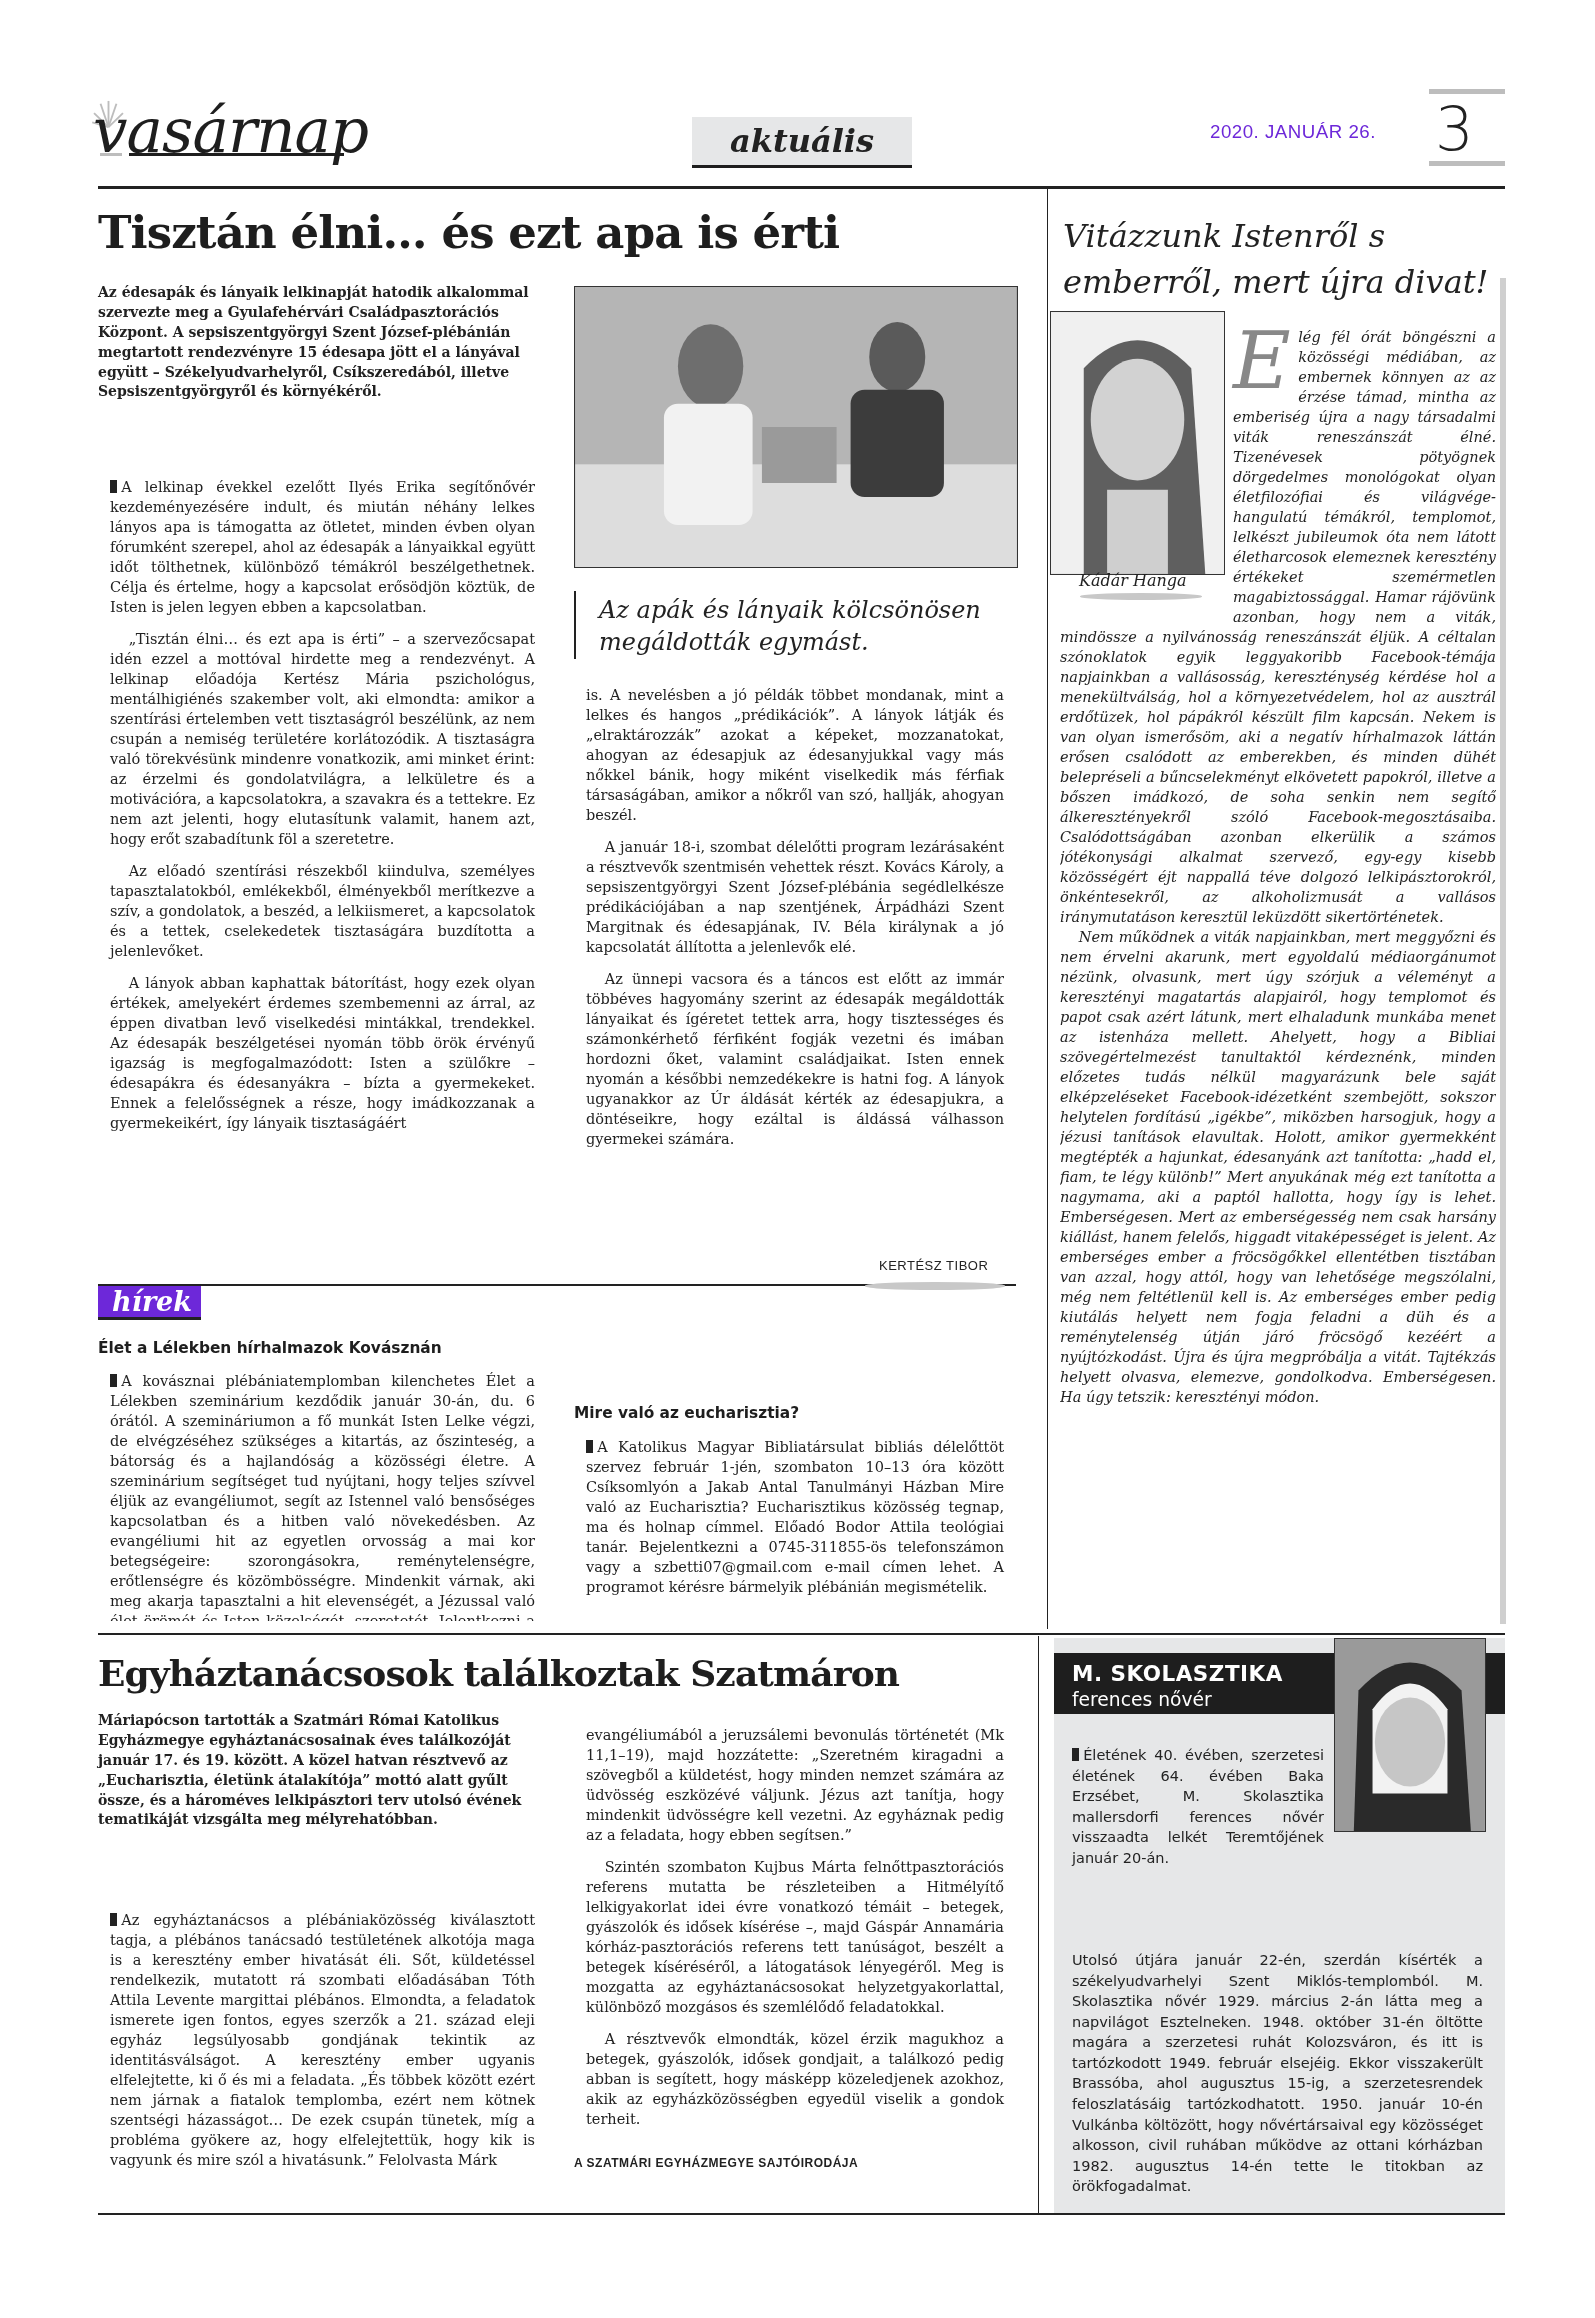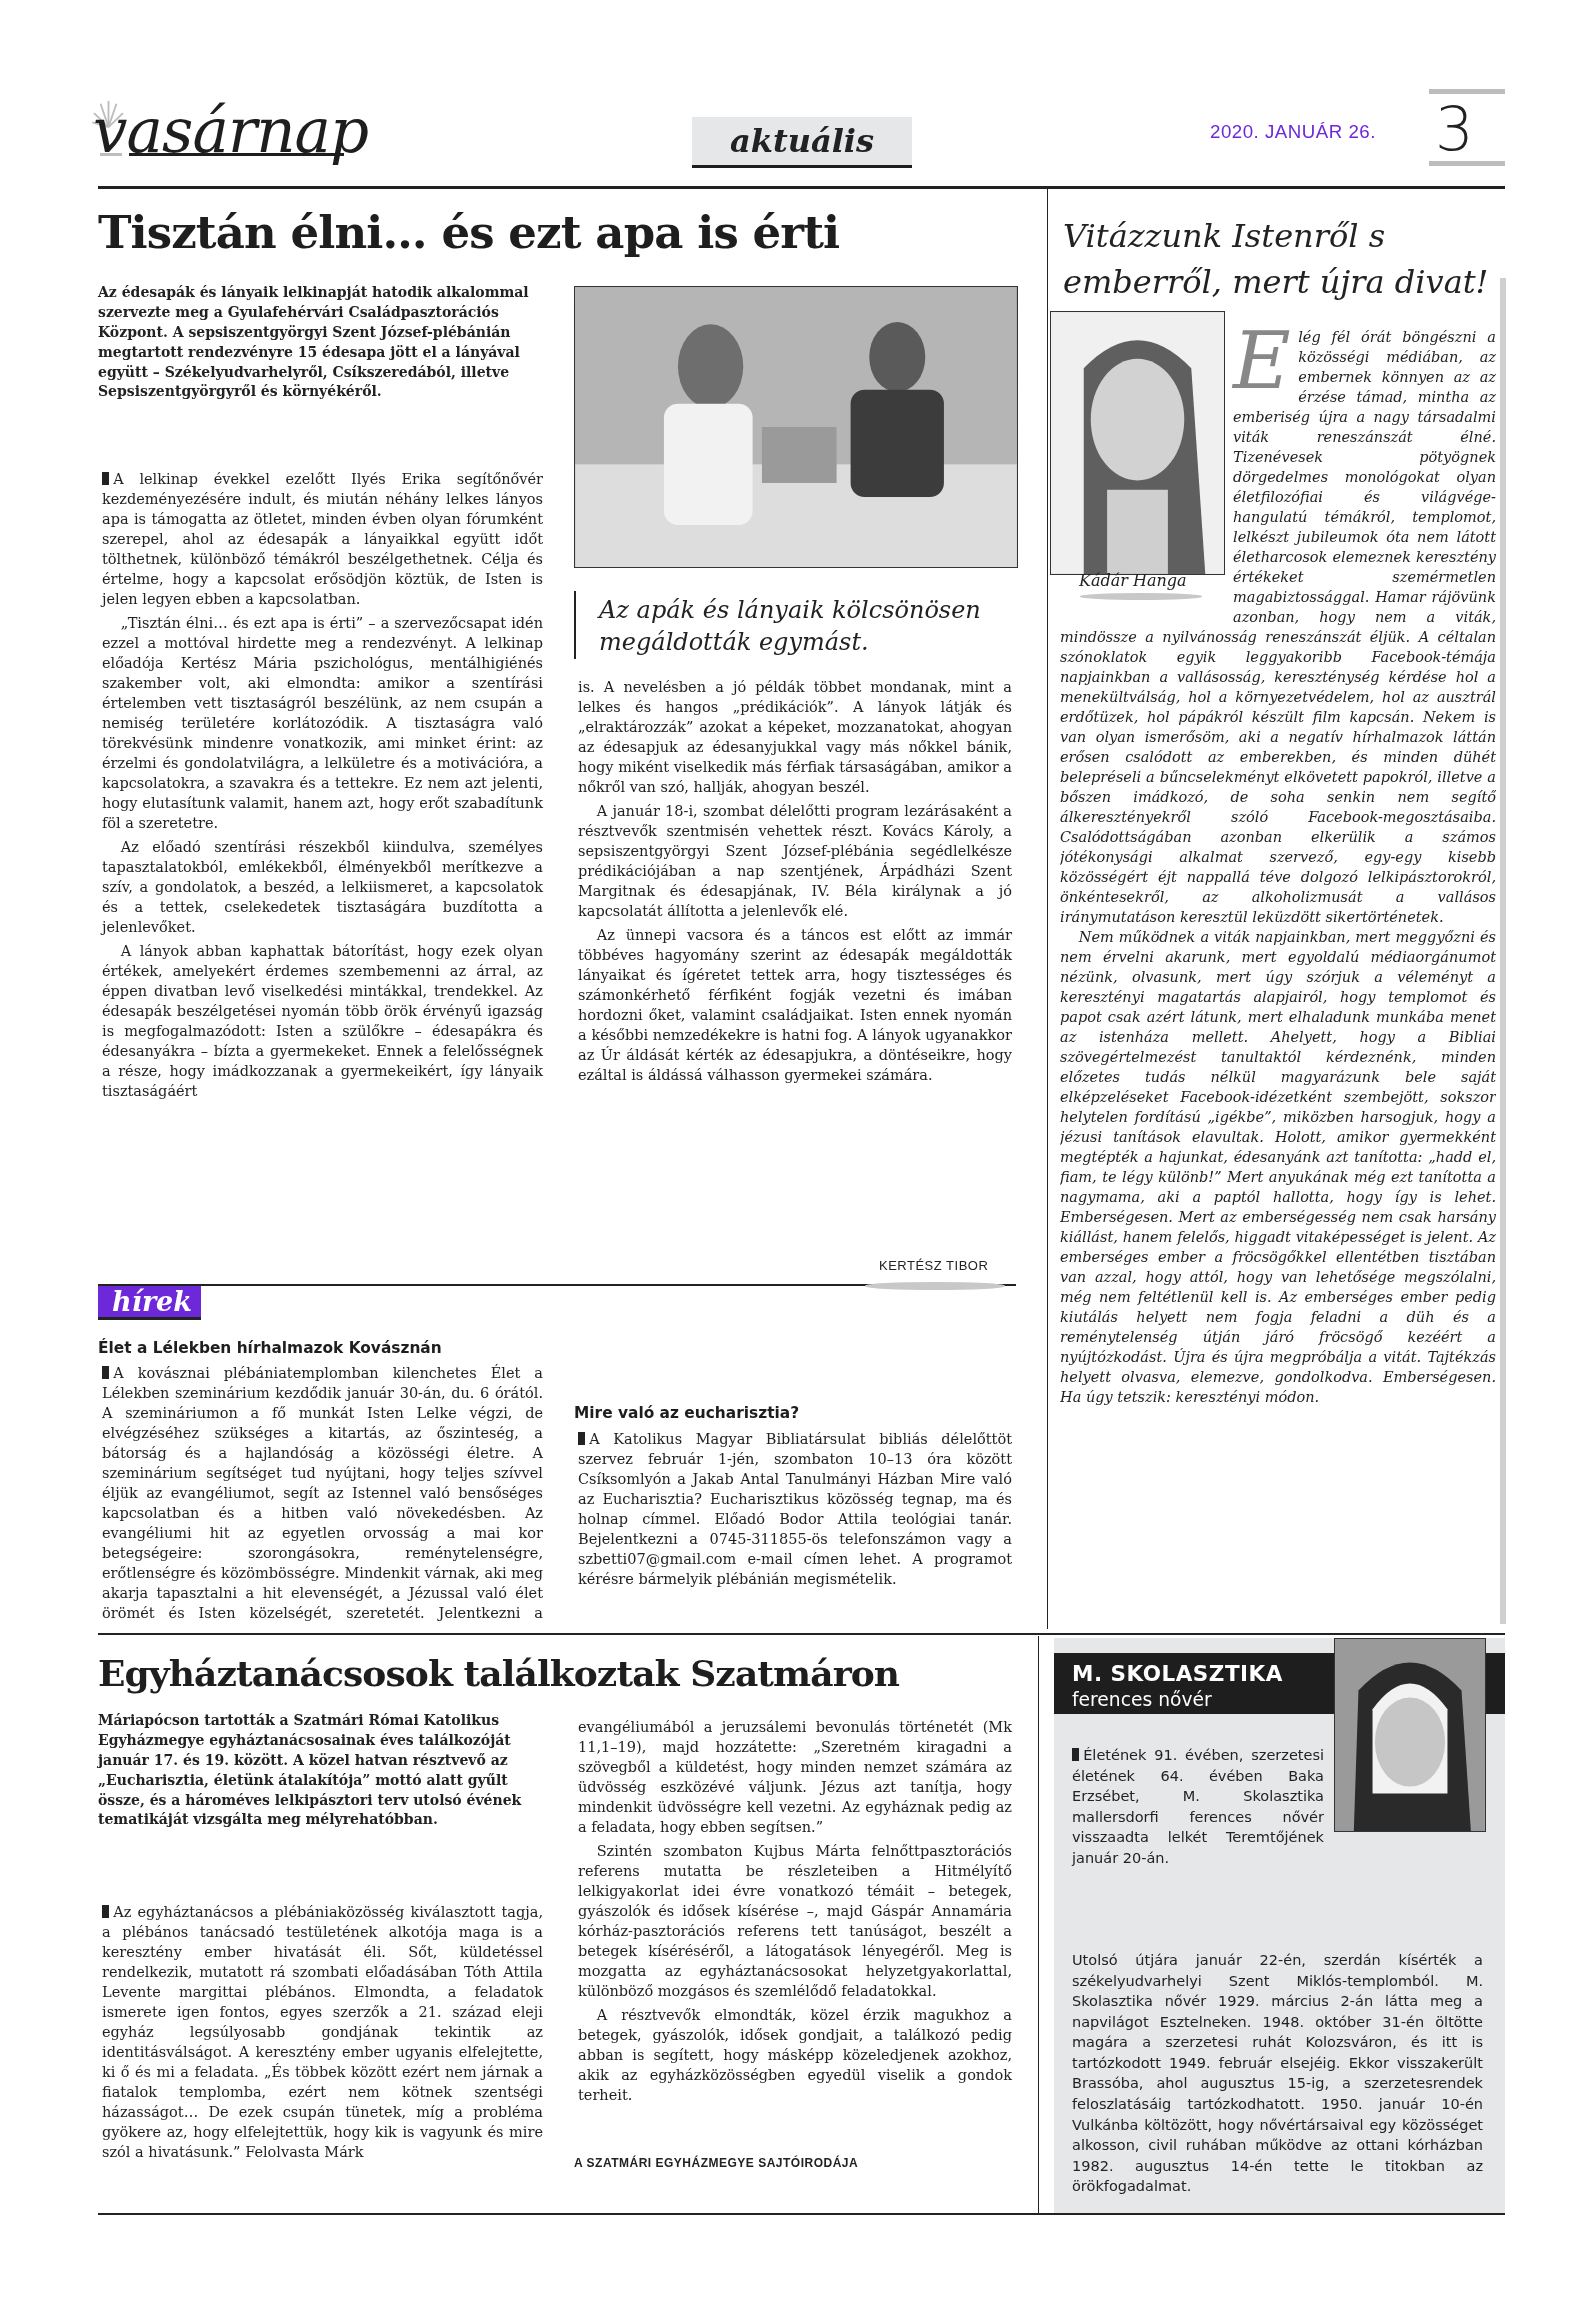--- a/index.html
+++ b/index.html
@@ -23,21 +23,21 @@
             font-weight:200; color:#222; line-height:1; }
   .rule-top { left:98px; top:186px; width:1407px; height:2.8px; background:#222; }
   .vrule { width:0.9px; background:#222; }
   
   .h1 { font-family:"DejaVu Serif", serif; font-weight:bold; font-size:45px; color:#1e1e1e;
         letter-spacing:-0.9px; line-height:1.1; }
   .lead { font-family:"DejaVu Serif", serif; font-weight:bold; font-size:14px; line-height:1.42;
           color:#222; }
   .body { font-family:"DejaVu Serif", serif; font-size:14.5px; line-height:1.38; color:#222;
           text-align:justify; hyphens:auto; }
-  .body p { margin:4px; text-indent:18.7px; }
+  .body p { margin:12px; text-indent:18.7px; }
   .body p.first { text-indent:0; }
   .sq { display:inline-block; width:6.5px; height:13px; background:#222; margin-right:4.7px;
         vertical-align:-1.4px; }
   .photo { background:linear-gradient(135deg,#bbb,#777 60%,#ddd); border:0.9px solid #333; }
   .caption { font-style:italic; font-size:24px; line-height:1.35; color:#222; }
   .caption-bar { width:1.9px; background:#222; }
   .byline { font-family:"Liberation Sans", sans-serif; font-size:13px; letter-spacing:0.5px; color:#222; }
   .oval { height:10.3px; border-radius:50%; background:#c8c8c8; }
   
   .op-title { font-style:italic; font-size:32px; line-height:1.45; color:#222; }
@@ -172,16 +172,16 @@
     <div class="abs" style="left:18px;top:36px;font-size:18.7px;">ferences nővér</div>
   </div>
   <div class="abs photo" style="left:280px;top:0;width:150px;height:192px;">
     <svg width="150" height="192" viewBox="0 0 320 410">
       <rect width="320" height="410" fill="#9a9a9a"></rect>
       <path d="M40 410 L50 110 Q160 -10 270 110 L290 410 Z" fill="#2a2a2a"></path>
       <path d="M80 150 Q160 40 240 150 L240 330 L80 330 Z" fill="#f2f2f2"></path>
       <ellipse cx="160" cy="220" rx="75" ry="95" fill="#c6c6c6"></ellipse>
     </svg>
   </div>
-  <div class="abs obit-body" style="left:18px;top:107px;width:252px;"><span class="sq"></span><span>Életének 91. évében, szerzetesi életének 64. évében Baka Erzsébet, M. Skolasztika mallersdorfi ferences nővér visszaadta lelkét Teremtőjének január 20-án.</span></div>
+  <div class="abs obit-body" style="left:18px;top:107px;width:252px;"><span class="sq"></span><span>Életének 40. évében, szerzetesi életének 64. évében Baka Erzsébet, M. Skolasztika mallersdorfi ferences nővér visszaadta lelkét Teremtőjének január 20-án.</span></div>
   <div class="abs obit-body" style="left:18px;top:312px;width:411px;">Utolsó útjára január 22-én, szerdán kísérték a székelyudvarhelyi Szent Miklós-templomból. M. Skolasztika nővér 1929. március 2-án látta meg a napvilágot Esztelneken. 1948. október 31-én öltötte magára a szerzetesi ruhát Kolozsváron, és itt is tartózkodott 1949. február elsejéig. Ekkor visszakerült Brassóba, ahol augusztus 15-ig, a szerzetesrendek feloszlatásáig tartózkodhatott. 1950. január 10-én Vulkánba költözött, hogy nővértársaival egy közösséget alkosson, civil ruhában működve az ottani kórházban 1982. augusztus 14-én tette le titokban az örökfogadalmat.</div>
 </div>
 
 
 </body></html>

